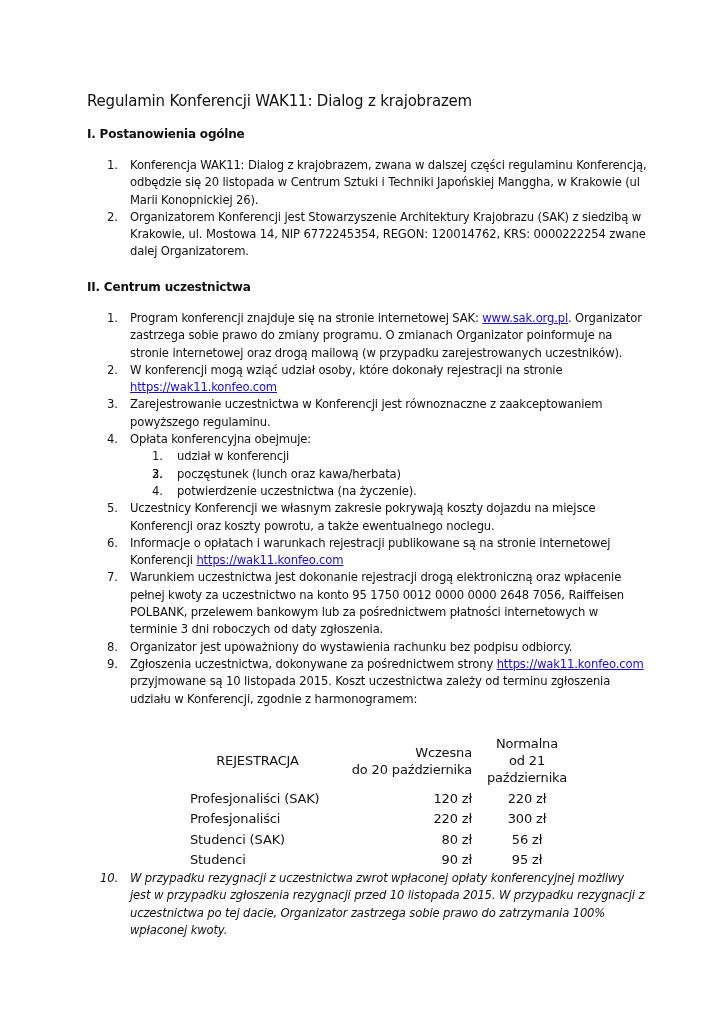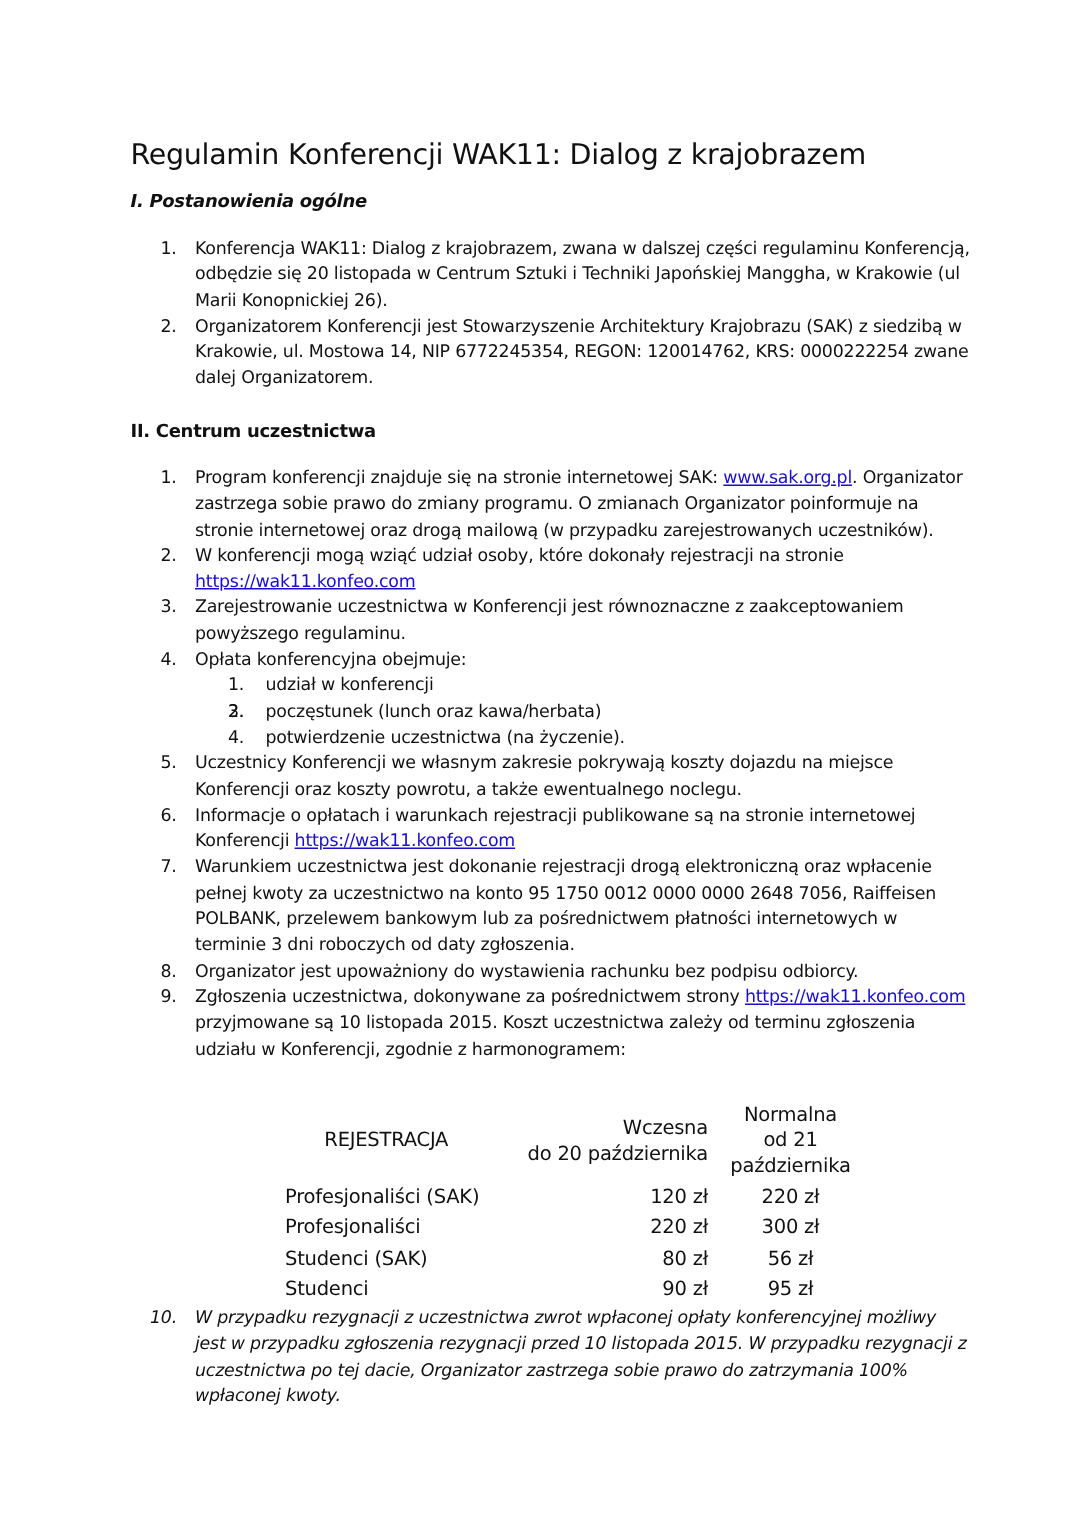--- a/index.html
+++ b/index.html
@@ -3,21 +3,21 @@
 <meta charset="utf-8">
 <style>
   html, body { margin: 0; padding: 0; background: #ffffff; }
   body {
     width: 725px; height: 1024px; position: relative; overflow: hidden;
     font-family: "DejaVu Sans", sans-serif; color: #111111;
   }
   .page { position: absolute; left: 87px; top: 0; width: 560px; }
   .title {
     position: absolute; top: 92px; left: 0;
-    font-size: 19px; font-weight: normal; letter-spacing: -0.2px; white-space: nowrap;
+    font-size: 15px; font-weight: normal; letter-spacing: -0.2px; white-space: nowrap;
   }
   .section-heading {
     position: absolute; left: 0; font-size: 12px; font-weight: bold; white-space: nowrap;
     letter-spacing: -0.2px;
   }
   .list { position: absolute; left: 0; width: 560px; margin: 0; padding: 0; list-style: none; }
   .item { position: relative; padding-left: 43px; font-size: 11.6px; line-height: 17.3px; letter-spacing: -0.15px; }
   .num { position: absolute; left: 20px; top: 0; }
   .item.ten { padding-left: 43px; font-style: italic; }
   .sublist { margin: 0; padding: 0; list-style: none; }
@@ -35,21 +35,21 @@
   .fees .c2 { width: 110px; text-align: center; }
   .fees th.c0 { text-align: center; padding-right: 15px; }
 </style>
 </head>
 <body>
 
 <div class="page">
 
   <div class="title">Regulamin Konferencji WAK11: Dialog z krajobrazem</div>
 
-  <div class="section-heading" style="top:127px;font-style:italic;">I. Postanowienia ogólne</div>
+  <div class="section-heading" style="top:127px;">I. Postanowienia ogólne</div>
 
   <ol class="list" style="top:157px;">
     <li class="item">
       <span class="num">1.</span>
       <span>Konferencja WAK11: Dialog z krajobrazem, zwana w dalszej części regulaminu Konferencją, odbędzie się 20 listopada w Centrum Sztuki i Techniki Japońskiej Manggha, w Krakowie (ul Marii Konopnickiej 26).</span>
     </li>
     <li class="item">
       <span class="num">2.</span>
       <span>Organizatorem Konferencji jest Stowarzyszenie Architektury Krajobrazu (SAK) z siedzibą w Krakowie, ul. Mostowa 14, NIP 6772245354, REGON: 120014762, KRS: 0000222254 zwane dalej Organizatorem.</span>
     </li>

